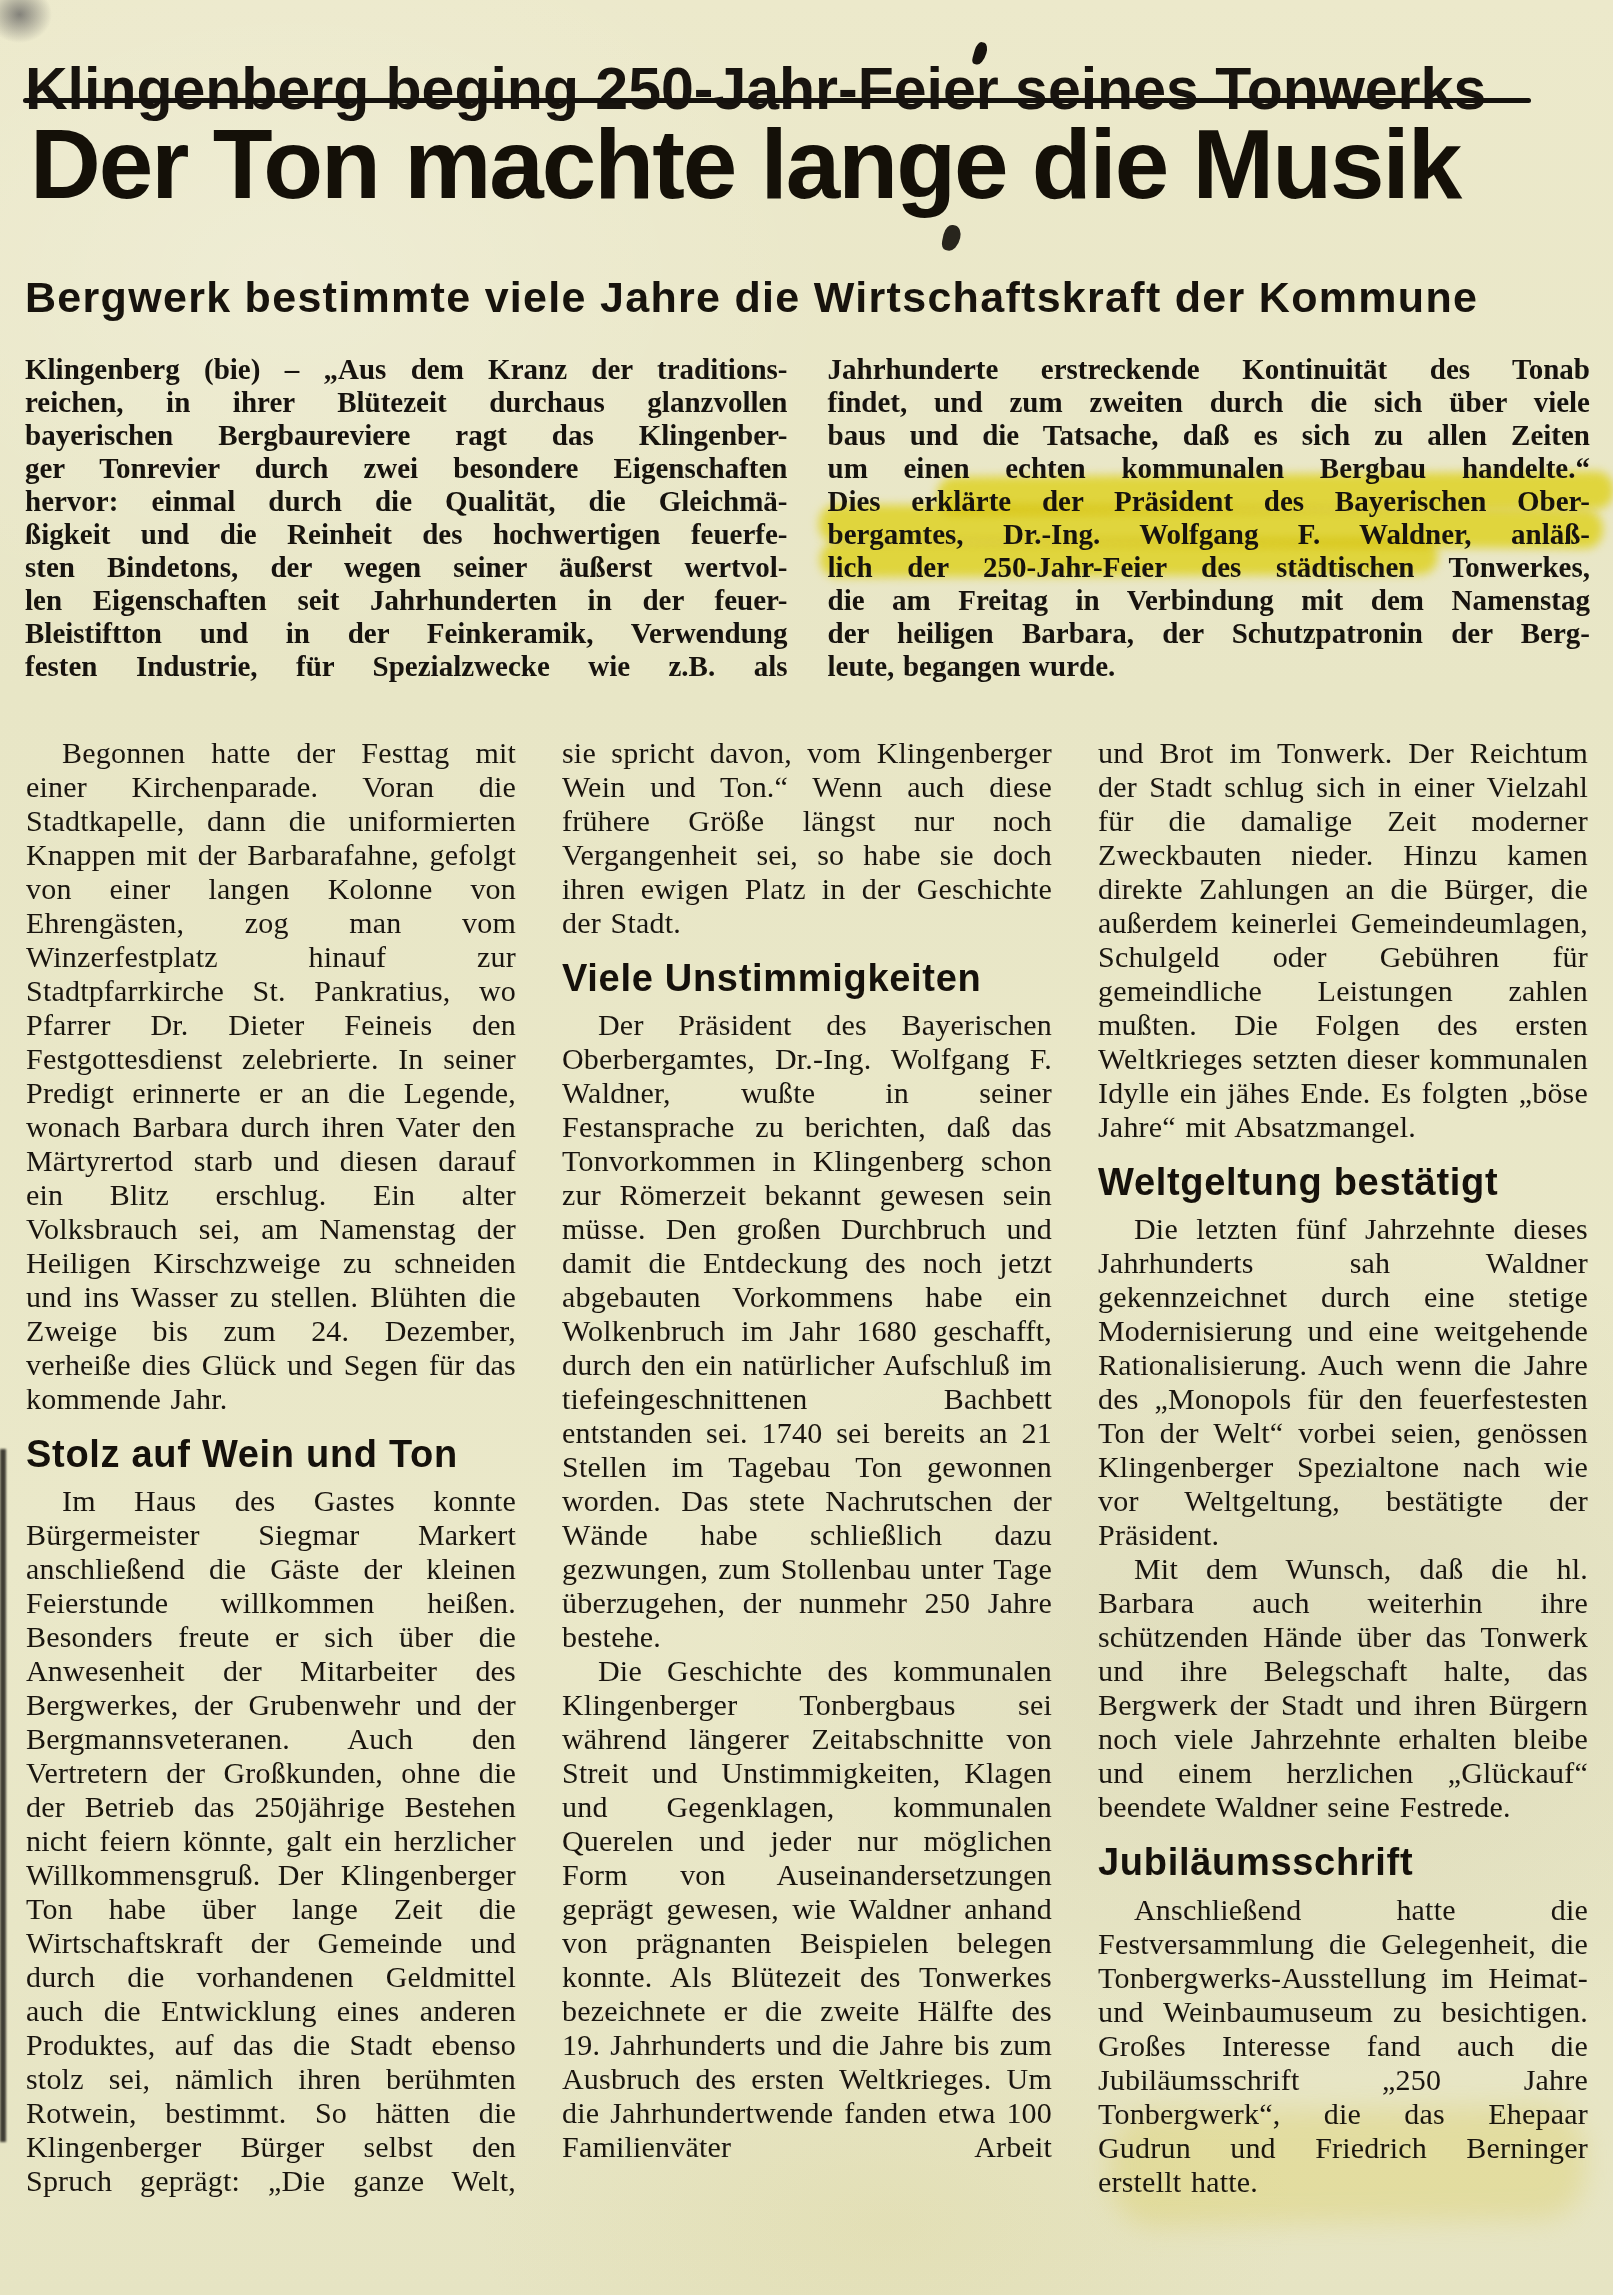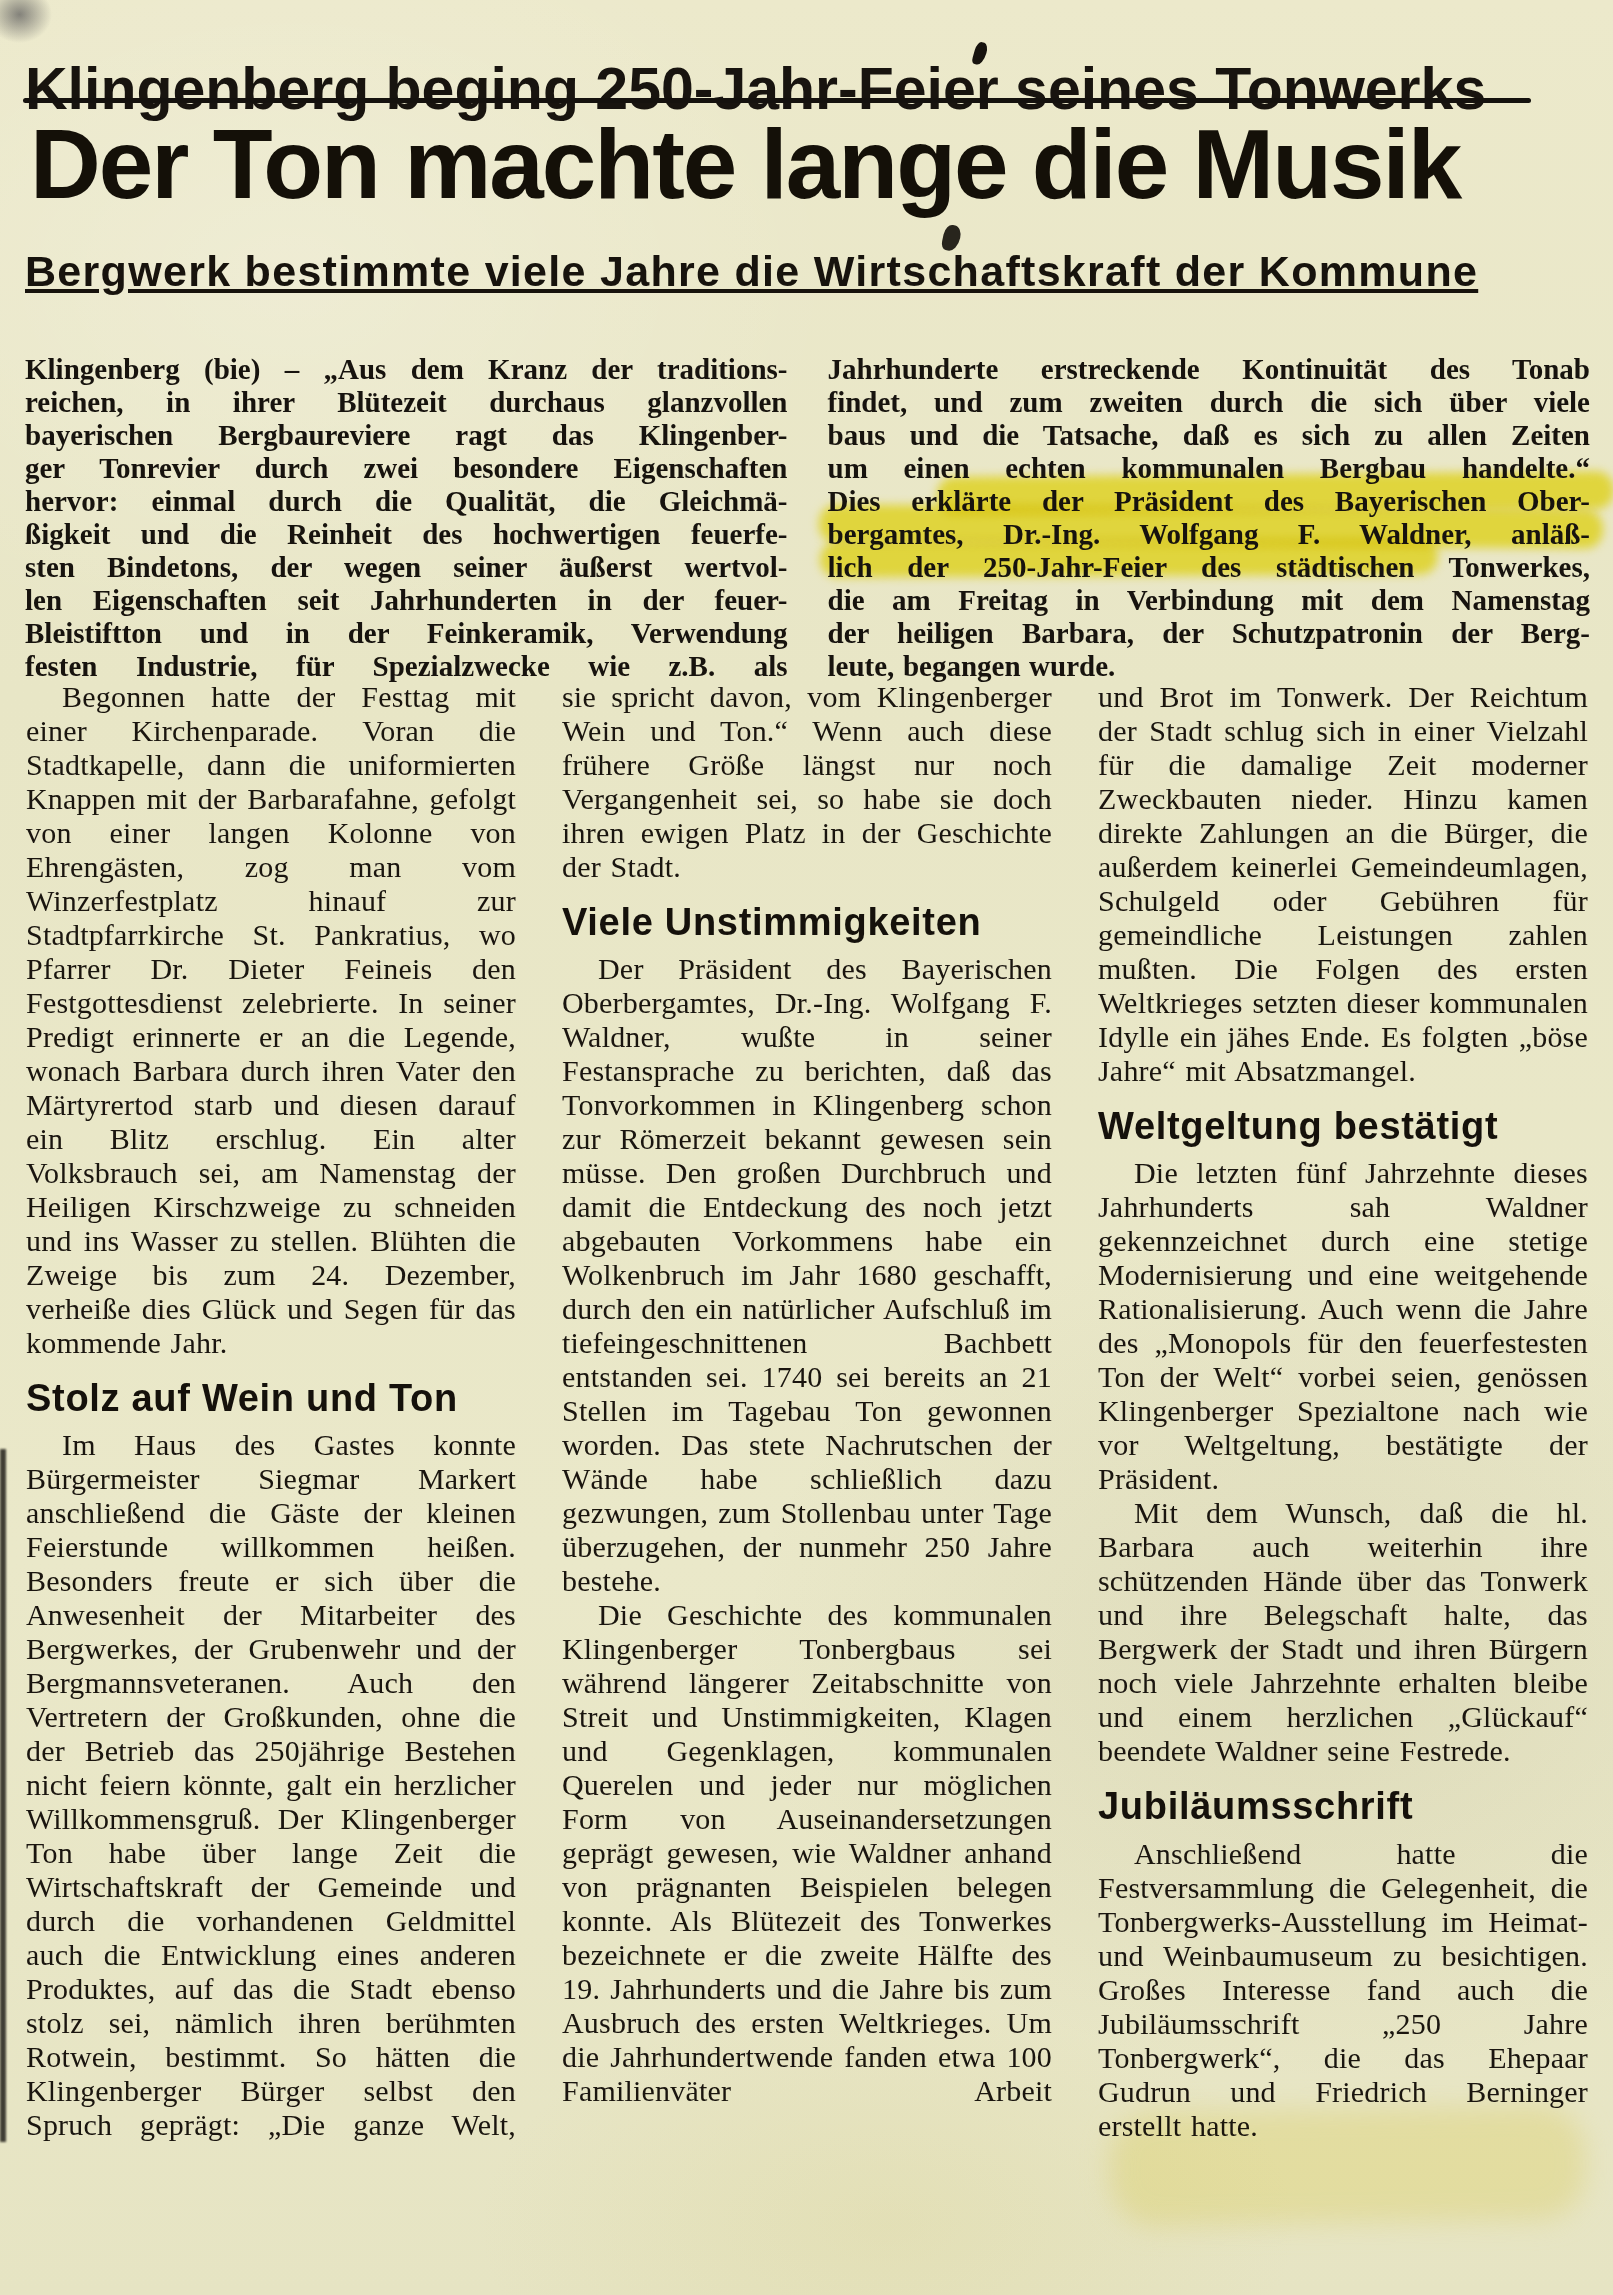--- a/index.html
+++ b/index.html
@@ -18,35 +18,35 @@
     font:700 59px/1.05 "Liberation Sans", sans-serif;
     letter-spacing:0px;color:#18140f;white-space:nowrap;margin-top:36px;
   }
   .kicker-rule{position:absolute;left:23.4px;top:98px;width:1508px;height:5.2px;background:#15120e;border-radius:2.6px;}
   .headline{
     position:absolute;left:30px;top:115px;margin:0;
     font:700 98px/1.02 "Liberation Sans", sans-serif;
     letter-spacing:-2px;color:#141008;white-space:nowrap;
   }
   .subtitle{
-    position:absolute;left:25px;top:248px;
+    position:absolute;left:25px;top:274px;
     font:700 43px/1.1 "Liberation Sans", sans-serif;
-    letter-spacing:1.3px;color:#17130d;white-space:nowrap;text-decoration:underline;
+    letter-spacing:1.3px;color:#17130d;white-space:nowrap;
   }
   
   .lead{position:absolute;left:25px;top:353px;width:1565px;display:flex;gap:40px;}
   .lead-col{flex:1;position:relative;font:700 29px/33px "Liberation Serif", serif;color:#17130e;}
   .lead-line{position:relative;z-index:1;text-align:justify;text-align-last:justify;word-spacing:1.3px;}
   .lead-line.last{text-align-last:left;}
   .marker{position:absolute;z-index:0;background:#f6ec4e;mix-blend-mode:multiply;filter:blur(4.6px);border-radius:18px;}
   .m1{top:121px;left:109px;width:677px;height:38px;transform:rotate(-0.5deg);}
   .m2{top:154px;left:-9px;width:784px;height:39px;transform:rotate(0.4deg);}
   .m3{top:187px;left:-7.8px;width:618px;height:36px;transform:rotate(-0.3deg);}
   
-  .body-cols{position:absolute;left:26px;top:680px;width:1562px;display:flex;gap:46px;}
+  .body-cols{position:absolute;left:26px;top:736px;width:1562px;display:flex;gap:46px;}
   .col{width:501px;font:400 30px/34px "Liberation Serif", serif;color:#1a150f;
        hyphens:auto;-webkit-hyphens:auto;}
   .par{margin:0;text-align:justify;letter-spacing:0.2px;word-spacing:2px;}
   .par.indent{text-indent:36px;}
   .par.cont{text-align-last:justify;}
   .colhead{
     margin:18px 0 10.4px;
     font:700 38px/40px "Liberation Sans", sans-serif;
     letter-spacing:0.7px;color:#15110b;
   }

